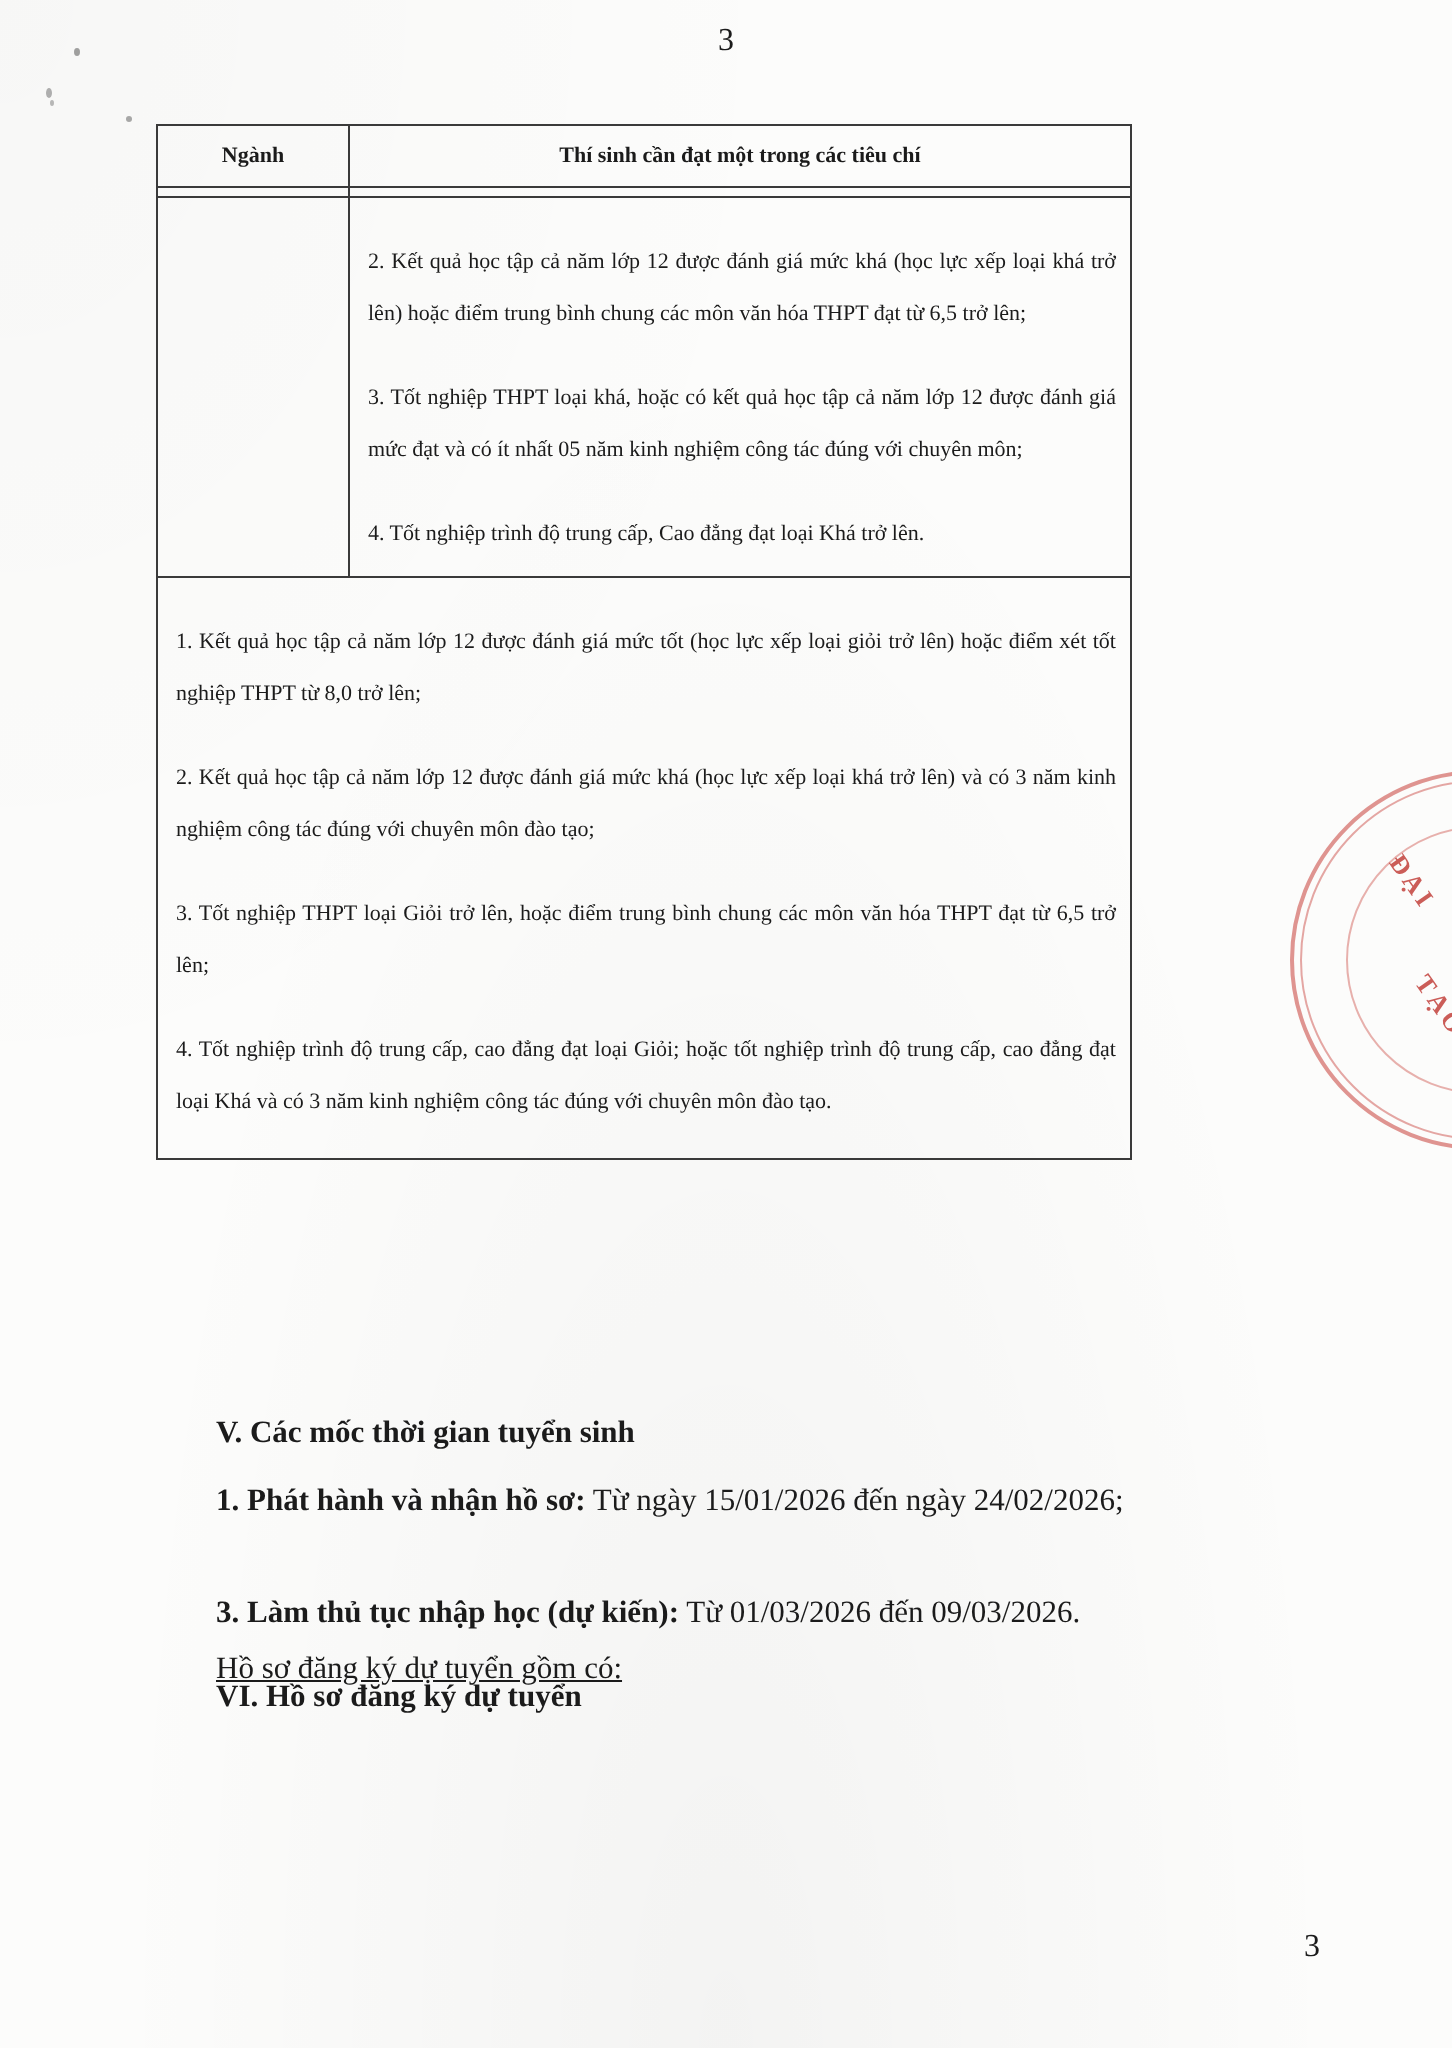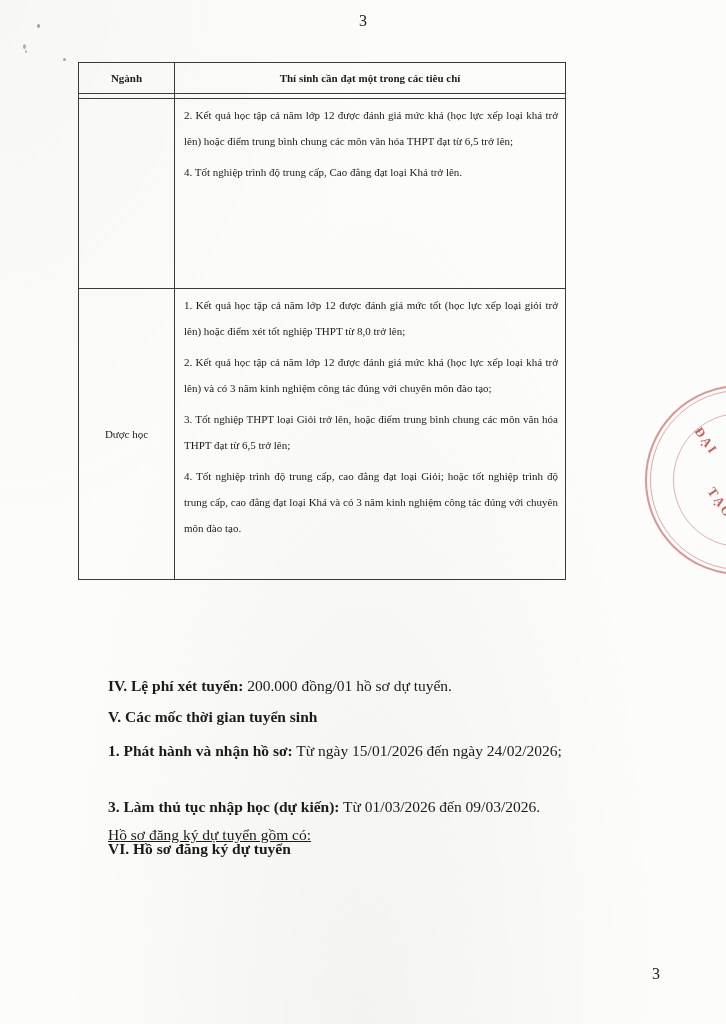--- a/index.html
+++ b/index.html
@@ -50,21 +50,21 @@
     flex:1;box-sizing:border-box;
     padding:3px 7px 0 9px;
     overflow:hidden;
   }
   .tbl-header .cell-criteria{
     display:flex;align-items:center;justify-content:center;
     padding:0;font-weight:bold;
   }
   .tbl-header .cell-nganh{font-weight:bold;}
   .cell-criteria p{
-    margin:0 0 5px 0;
+    margin:16px 0 5px 0;
     line-height:26px;
     text-align:justify;
   }
   
   .block{
     position:absolute;left:78px;width:580px;
     font-size:15.5px;line-height:30px;
   }
   .indent{ text-indent:28px; }
   .justify{ text-align:justify; }
@@ -119,38 +119,35 @@
       <div class="cell-criteria">Thí sinh cần đạt một trong các tiêu chí</div>
     </div>
     <div class="tbl-row tbl-gap">
       <div class="cell-nganh"></div>
       <div class="cell-criteria"></div>
     </div>
     <div class="tbl-row tbl-body1">
       <div class="cell-nganh"></div>
       <div class="cell-criteria">
         <p>2. Kết quả học tập cả năm lớp 12 được đánh giá mức khá (học lực xếp loại khá trở lên) hoặc điểm trung bình chung các môn văn hóa THPT đạt từ 6,5 trở lên;</p>
+        <p>3. Tốt nghiệp THPT loại khá, hoặc có kết quả học tập cả năm lớp 12 được đánh giá mức đạt và có ít nhất 05 năm kinh nghiệm công tác đúng với chuyên môn;</p>
         <p>4. Tốt nghiệp trình độ trung cấp, Cao đẳng đạt loại Khá trở lên.</p>
       </div>
     </div>
     <div class="tbl-row tbl-body2">
-      <div class="cell-nganh">Dược học</div>
       <div class="cell-criteria">
         <p>1. Kết quả học tập cả năm lớp 12 được đánh giá mức tốt (học lực xếp loại giỏi trở lên) hoặc điểm xét tốt nghiệp THPT từ 8,0 trở lên;</p>
         <p>2. Kết quả học tập cả năm lớp 12 được đánh giá mức khá (học lực xếp loại khá trở lên) và có 3 năm kinh nghiệm công tác đúng với chuyên môn đào tạo;</p>
         <p>3. Tốt nghiệp THPT loại Giỏi trở lên, hoặc điểm trung bình chung các môn văn hóa THPT đạt từ 6,5 trở lên;</p>
         <p>4. Tốt nghiệp trình độ trung cấp, cao đẳng đạt loại Giỏi; hoặc tốt nghiệp trình độ trung cấp, cao đẳng đạt loại Khá và có 3 năm kinh nghiệm công tác đúng với chuyên môn đào tạo.</p>
       </div>
     </div>
   </div>
 
 
-  <div class="block lead" style="top:671px;">
-    <span class="b">IV. Lệ phí xét tuyển:</span><span> 200.000 đồng/01 hồ sơ dự tuyển.</span>
-  </div>
 
   <div class="block lead b" style="top:702px;">V. Các mốc thời gian tuyển sinh</div>
 
   <div class="block lead" style="top:736px;">
     <span class="b">1. Phát hành và nhận hồ sơ:</span><span> Từ ngày 15/01/2026 đến ngày 24/02/2026;</span>
   </div>
   <div class="block lead" style="top:792px;">
     <span class="b">3. Làm thủ tục nhập học (dự kiến):</span><span> Từ 01/03/2026 đến 09/03/2026.</span>
   </div>
 

